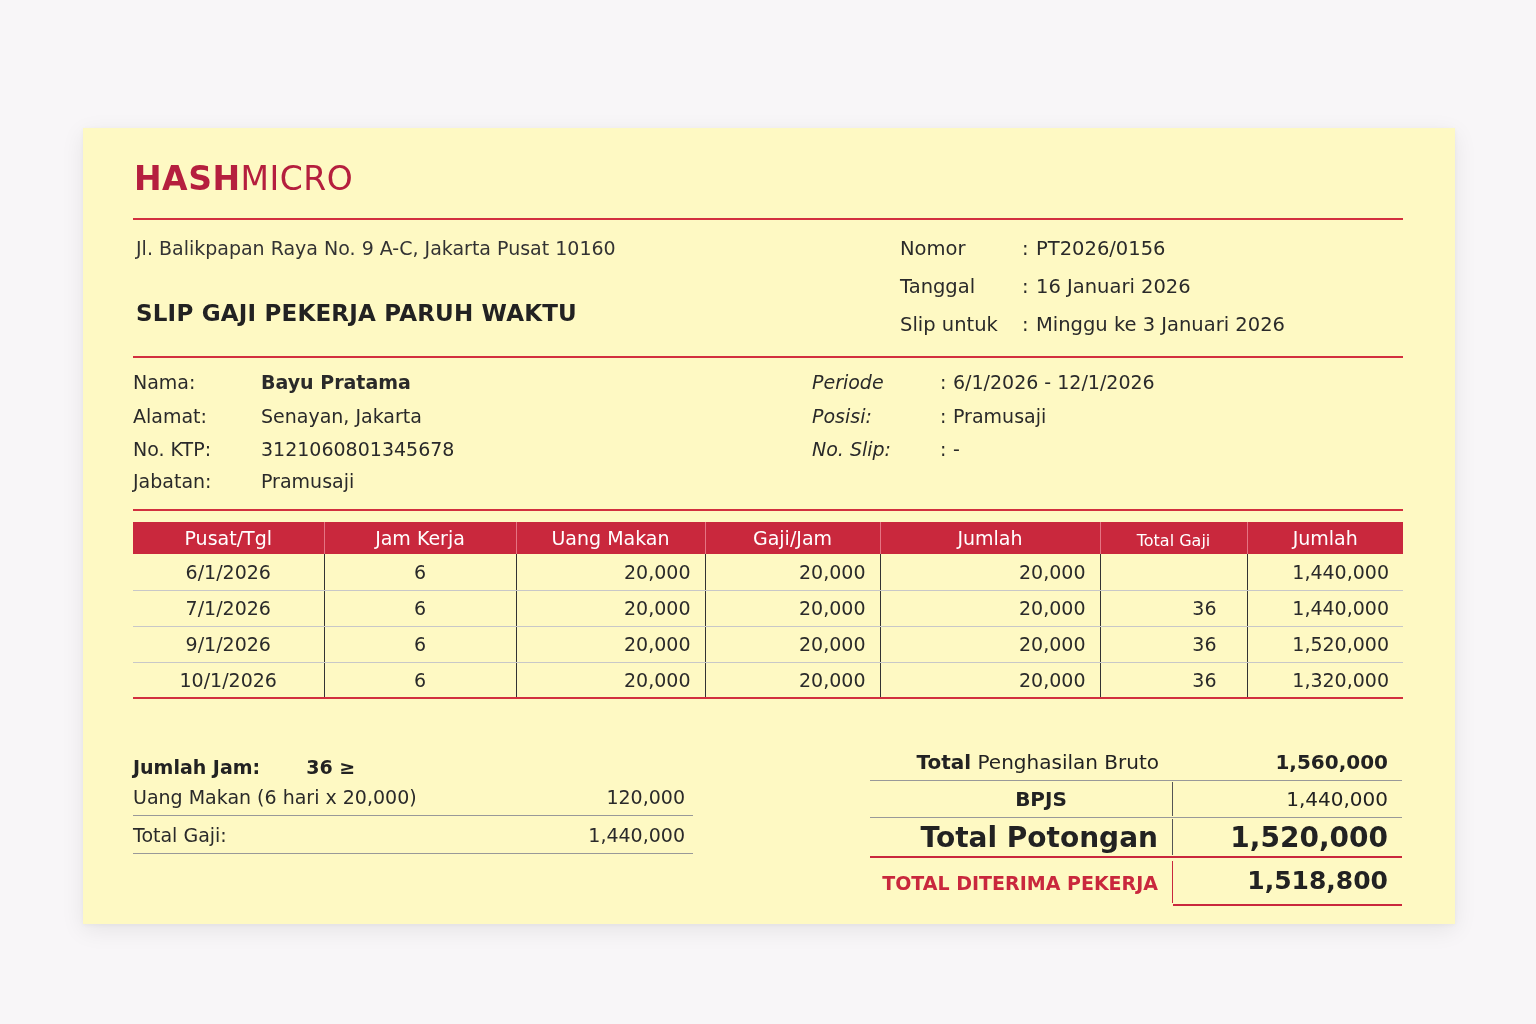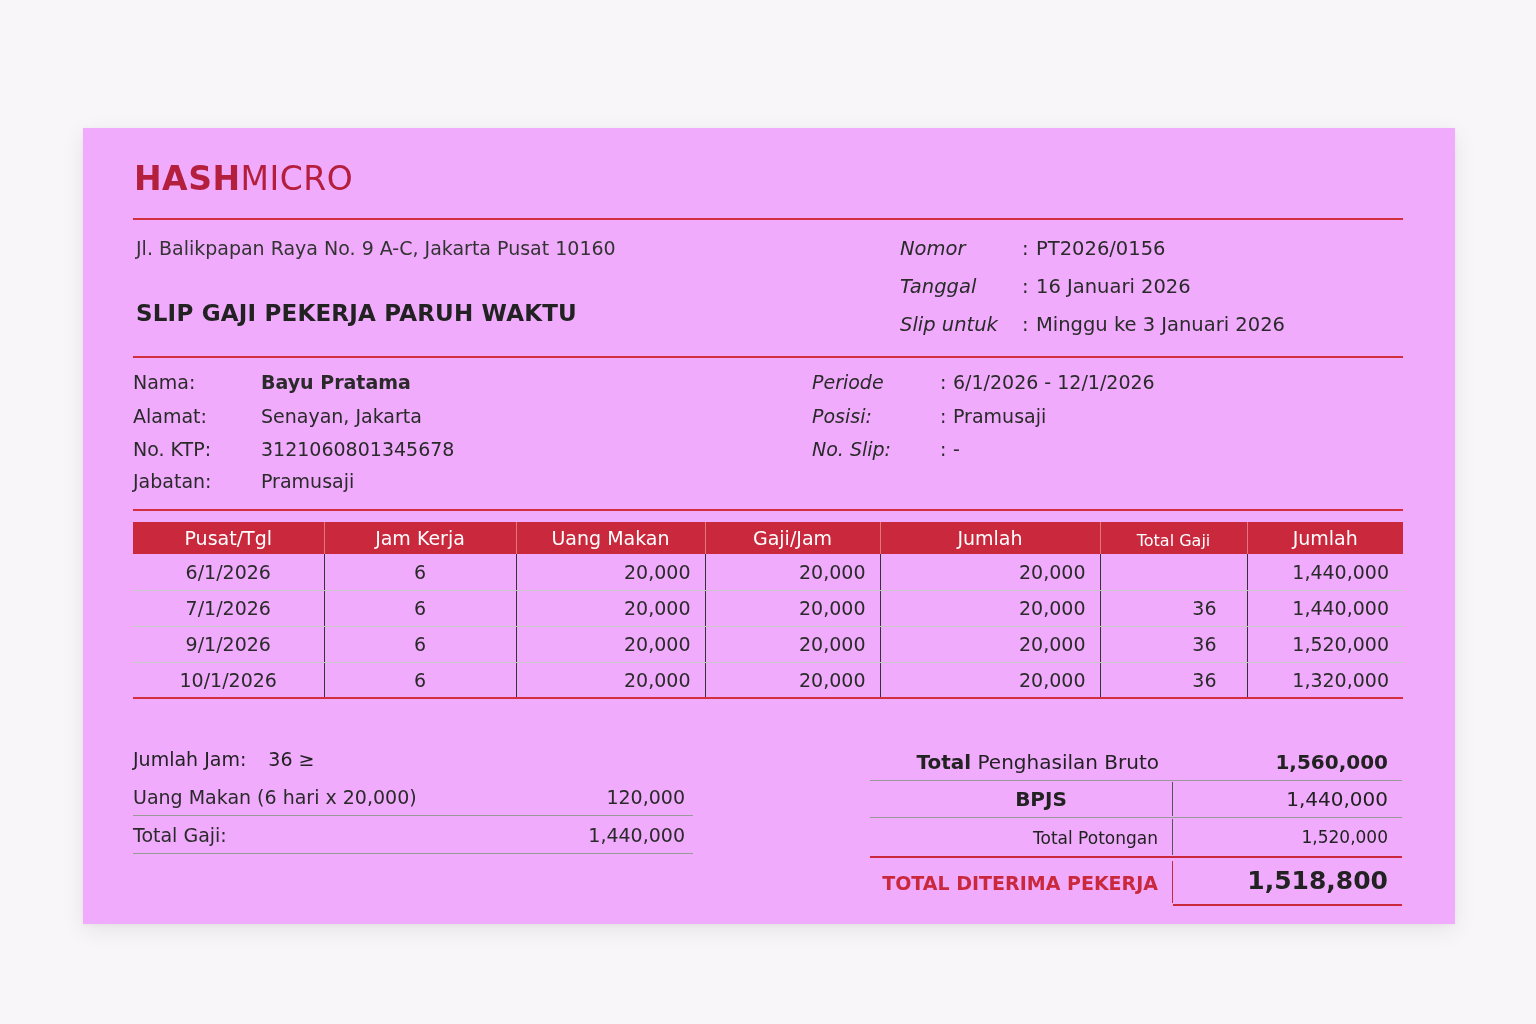--- a/index.html
+++ b/index.html
@@ -8,41 +8,41 @@
     background: #f8f6f8;
     font-family: "DejaVu Sans", sans-serif;
     color: #222;
     position: relative;
     overflow: hidden;
   }
   .card {
     position: absolute;
     left: 83px; top: 128px;
     width: 1372px; height: 796px;
-    background: #f0abfc;
+    background: #fef9c3;
     box-shadow: 0 6px 22px rgba(0,0,0,0.08), 0 1px 4px rgba(0,0,0,0.04);
   }
   .abs { position: absolute; }
 
   
   .logo {
     left: 51px; top: 31px;
     font-size: 33px; color: #b51f3e; letter-spacing: 0.5px;
     font-family: "DejaVu Sans", sans-serif;
   }
   .logo .bold { font-weight: bold; }
   .logo .light { font-weight: normal; }
 
   .rule { position: absolute; height: 2px; background: #d2303f; }
 
   .address { left: 53px; top: 109px; font-size: 19px; color: #333; }
   .doc-title { left: 53px; top: 172px; font-size: 23px; font-weight: bold; color: #222; letter-spacing: 0.2px; }
 
   .meta-row { position: absolute; left: 817px; font-size: 19.5px; color: #2a2a2a; display: flex; }
-  .meta-row .k { width: 122px; font-style: italic; }
+  .meta-row .k { width: 122px; }
   .meta-row .c { width: 14px; }
 
   .info-row { position: absolute; left: 50px; font-size: 19px; color: #2a2a2a; display: flex; }
   .info-row .k { width: 128px; }
   .info-row .v.bold { font-weight: bold; }
   .info-r { position: absolute; left: 729px; font-size: 19px; color: #2a2a2a; display: flex; }
   .info-r .k { width: 128px; font-style: italic; }
   .info-r .c { width: 13px; }
 
   
@@ -60,34 +60,34 @@
   }
   .tbl td:last-child { border-right: none; }
   .tbl tr:last-child td { border-bottom: 2px solid #d2303f; }
   .tbl td.center { text-align: center; }
   .tbl td.right { text-align: right; }
 
   
   .sum-left { position: absolute; left: 50px; top: 620px; width: 560px; }
   .sum-line { display: flex; justify-content: space-between; font-size: 19px; color: #2a2a2a; height: 38px; align-items: center; }
   .sum-line.bordered { border-bottom: 1.5px solid #999; }
-  .sum-hours { font-size: 19px; font-weight: normal; color: #222; height: 30px; display: flex; align-items: flex-start; }
+  .sum-hours { font-size: 19px; font-weight: bold; color: #222; height: 30px; display: flex; align-items: flex-end; gap: 24px; }
   .sum-hours .v { margin-left: 22px; }
 
   
   .sum-right { position: absolute; left: 787px; top: 616px; width: 532px; }
   .r-row { display: flex; align-items: center; font-size: 20px; color: #222; }
   .r-row .lab { width: 303px; text-align: right; padding-right: 14px; }
   .r-row .val { flex: 1; text-align: right; padding-right: 14px; }
   .r-row.bruto { height: 37px; border-bottom: 1.5px solid #999; }
   .r-row.bruto .lab b { font-weight: bold; }
   .r-row.bruto .val { font-weight: bold; }
   .r-row.bpjs { height: 37px; border-bottom: 1.5px solid #999; }
   .r-row.bpjs .lab { text-align: center; font-weight: bold; border-right: 1.5px solid #555; height: 34px; line-height: 34px; padding-right: 0; padding-left: 40px; }
-  .r-row.potong { height: 40px; font-size: 17px; font-weight: normal; border-bottom: 2.5px solid #c9283d; }
+  .r-row.potong { height: 40px; font-size: 28px; font-weight: bold; border-bottom: 2.5px solid #c9283d; }
   .r-row.potong .lab { border-right: 1.5px solid #555; height: 36px; line-height: 38px; }
   .r-row.total { height: 48px; }
   .r-row.total .lab { color: #c9283d; font-weight: bold; font-size: 19px; border-right: 1.5px solid #c9283d; height: 42px; line-height: 44px; }
   .r-row.total .val { font-size: 25px; font-weight: bold; border-bottom: 2.5px solid #c9283d; height: 48px; line-height: 46px; }
 </style>
 </head>
 <body>
 
 <div class="card">
 

